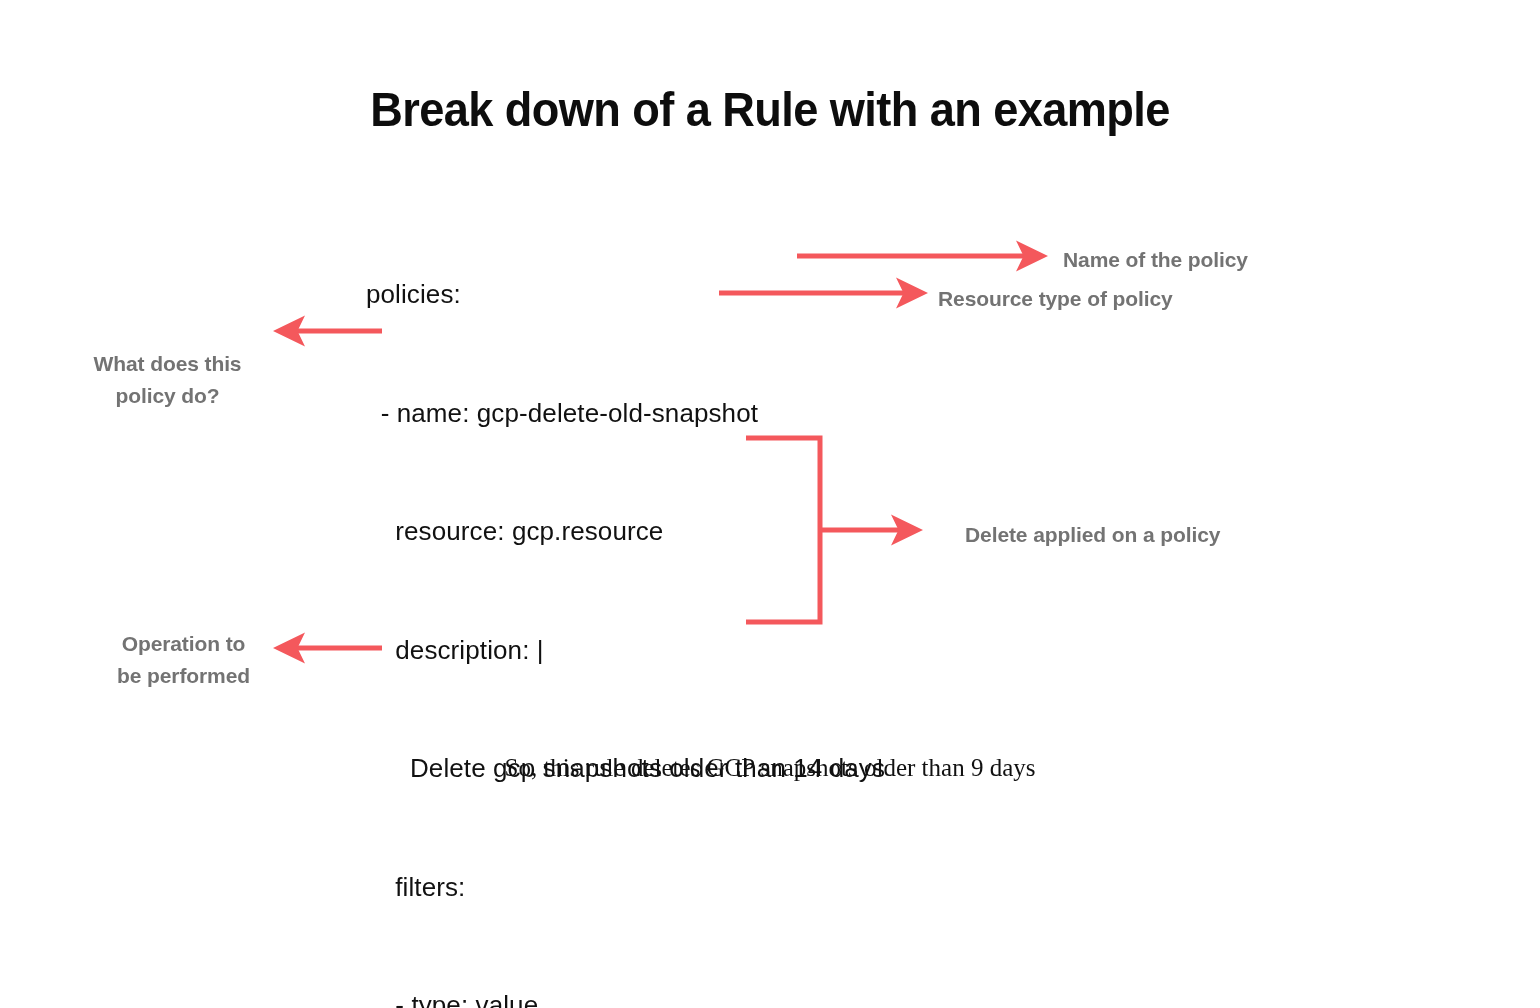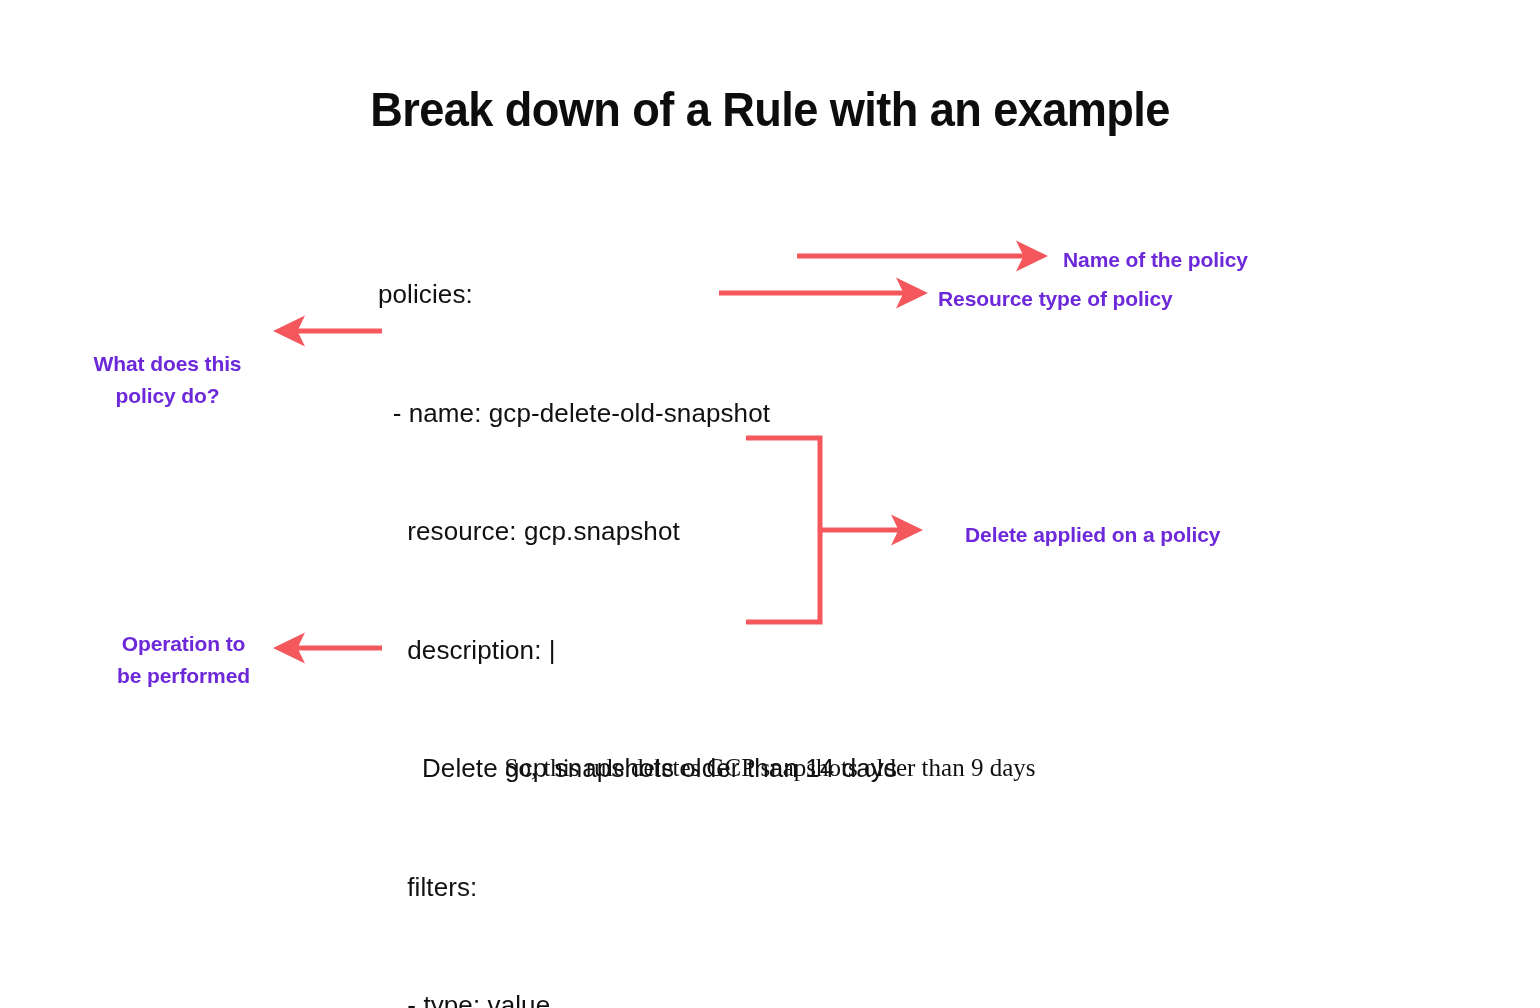--- a/index.html
+++ b/index.html
@@ -41,27 +41,26 @@
     font-family: "Liberation Sans", sans-serif;
     font-size: 26px;
     color: #111111;
     line-height: 39.5px;
     white-space: pre;
     letter-spacing: 0.1px;
   }
   #yaml .yline {
     height: 39.5px;
     white-space: pre;
-    margin-left: 12px;
   }
 
   
   .annot {
     position: absolute;
-    color: #6d28d9;
+    color: #737373;
     font-family: "Liberation Sans", sans-serif;
     font-size: 21px;
     font-weight: bold;
     letter-spacing: -0.1px;
     white-space: pre-line;
     line-height: 32px;
   }
   #label-name        { left: 1063px; top: 244px; }
   #label-resource    { left: 938px;  top: 283px; }
   #label-filters     { left: 965px;  top: 519px; }
@@ -94,21 +93,21 @@
 </head>
 <body>
 
 <div id="canvas">
 
   <div id="title">Break down of a Rule with an example</div>
 
   <div id="yaml">
     <div class="yline">policies:</div>
     <div class="yline">  - name: gcp-delete-old-snapshot</div>
-    <div class="yline">    resource: gcp.snapshot</div>
+    <div class="yline">    resource: gcp.resource</div>
     <div class="yline">    description: |</div>
     <div class="yline">      Delete gcp snapshots older than 14 days</div>
     <div class="yline">    filters:</div>
     <div class="yline">    - type: value</div>
     
     
     
     
     
     

